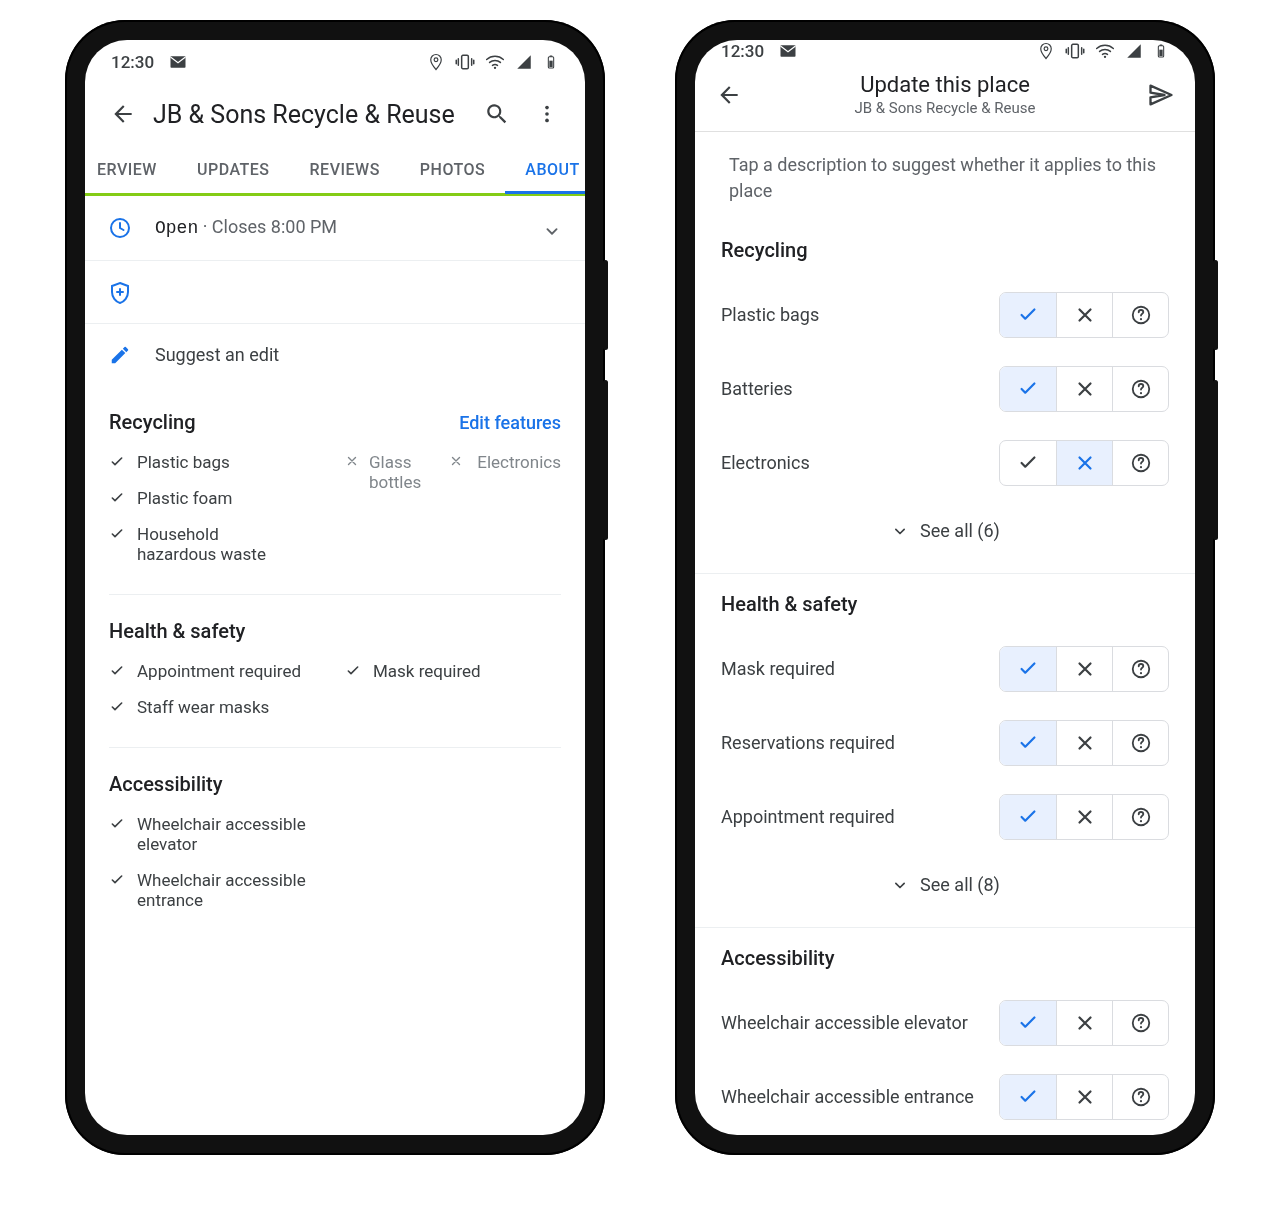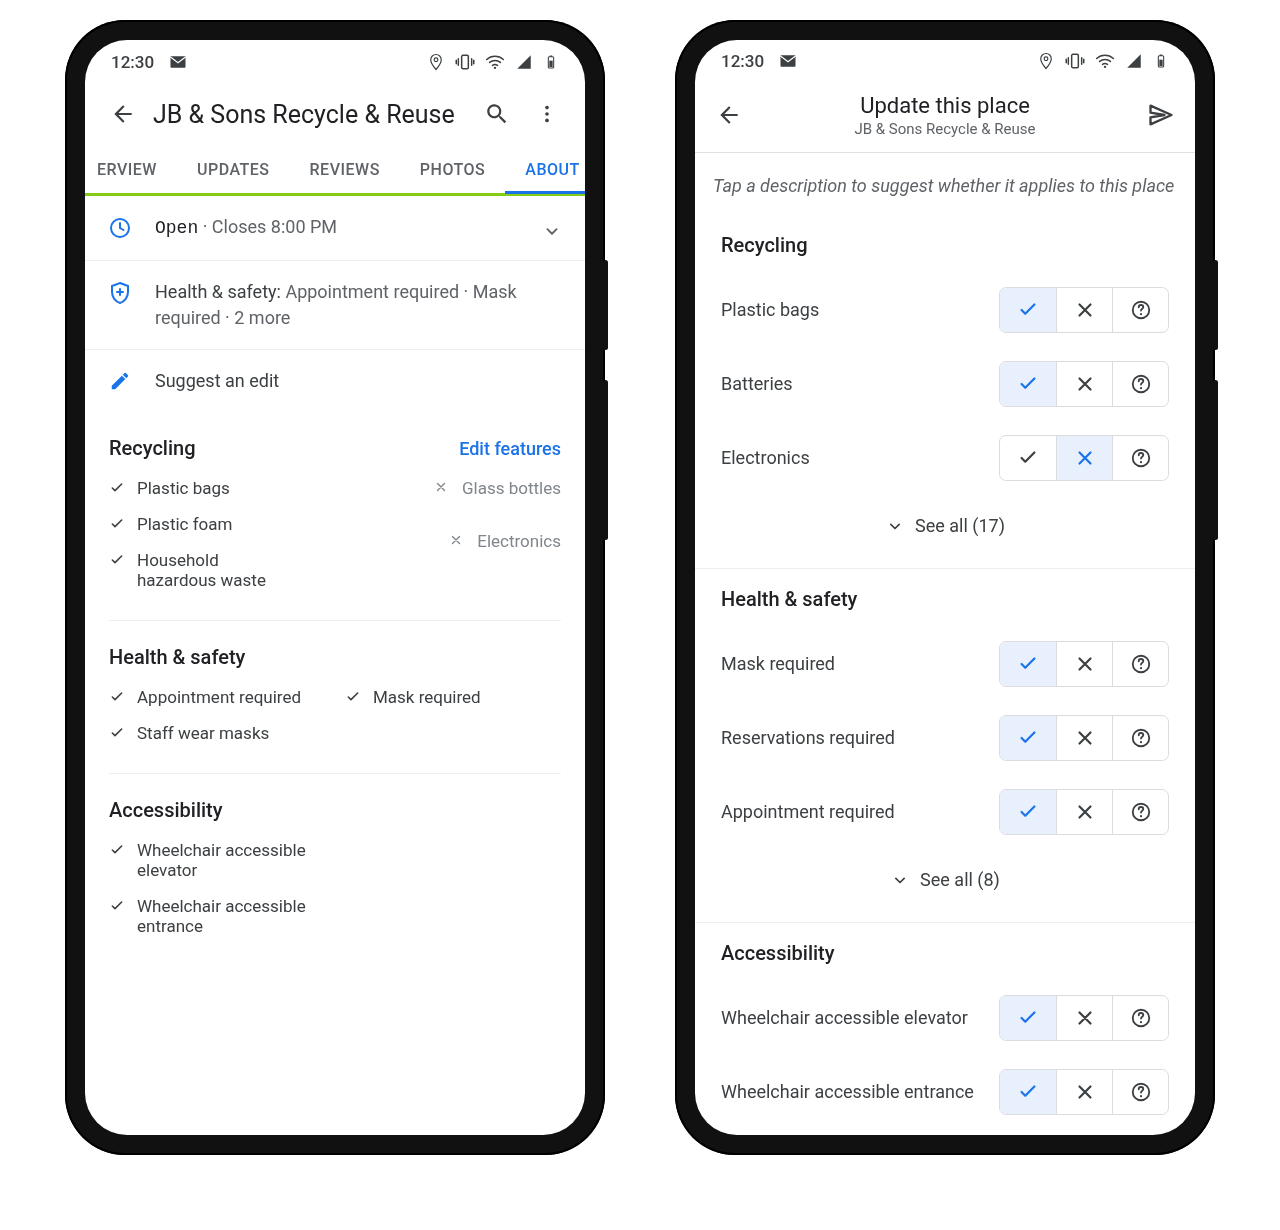--- a/index.html
+++ b/index.html
@@ -40,21 +40,21 @@
   .feat.yes { color:#3c4043; }
   .feat.no { color:#80868b; }
   .feat .mark { width:18px; margin-top:2px; }
   .sec-div { border-top:1px solid #eceff1; margin:22px 24px 0; }
 
   
   .header2 { display:flex; align-items:center; padding:10px 14px 14px; border-bottom:1px solid #e0e0e0; gap:20px; }
   .header2-center { flex:1; text-align:center; }
   .header2-title { font-size:22px; color:#202124; }
   .header2-sub { font-size:15px; color:#5f6368; margin-top:2px; }
-  .hint { padding:20px 18px 16px; font-size:18px; color:#5f6368; line-height:1.45;font-style:italic; }
+  .hint { padding:20px 34px 16px; font-size:18px; color:#5f6368; line-height:1.45; }
   .rsection { padding: 4px 26px 6px; }
   .rsection h3 { font-size:20px; font-weight:500; color:#202124; margin:14px 0 16px; }
   .trow { display:flex; align-items:center; justify-content:space-between; padding:14px 0; }
   .trow .label { font-size:18px; color:#3c4043; flex:1; padding-right:12px; line-height:1.35; }
   .toggle3 { display:flex; border:1px solid #dadce0; border-radius:7px; overflow:hidden; height:46px; }
   .toggle3 .seg { width:56px; display:flex; align-items:center; justify-content:center; cursor:pointer; border-left:1px solid #dadce0; color:#3c4043; }
   .toggle3 .seg:first-child { border-left:none; }
   .toggle3 .seg.sel { background:#e8f0fe; color:#1a73e8; }
   .seeall { display:flex; align-items:center; justify-content:center; gap:10px; padding:20px 0 26px; font-size:18px; color:#3c4043; cursor:pointer; }
   .bigdiv { border-top:1px solid #eceff1; }
@@ -214,21 +214,20 @@
             </svg>
           </div>
       </div>
 
       <div class="row">
         <div class="ricon">
             <svg width="24" height="24" viewBox="0 0 24 24">
               <use href="#i-shield"></use>
             </svg>
           </div>
-        <div class="rtext"><span>Health &amp; safety:</span> <span class="grey">Appointment required · Mask required · 2 more</span></div>
       </div>
 
 
       <div class="row" style="border-bottom:none">
         <div class="ricon">
             <svg width="22" height="22" viewBox="0 0 24 24">
               <use href="#i-edit"></use>
             </svg>
           </div>
         <div class="rtext">Suggest an edit</div>
@@ -259,21 +258,21 @@
               </div>
             <div class="feat yes">
                 <span class="mark">
                   <svg width="16" height="16" viewBox="0 0 24 24">
                     <use href="#i-check"></use>
                   </svg>
                 </span>
                 <span style="max-width:140px">Household hazardous waste</span>
               </div>
           </div>
-          <div style="display:flex;flex-direction:column;gap:33px;align-items:flex-end;">
+          <div style="display:flex;flex-direction:row;gap:24px;">
             <div class="feat no">
                 <span class="mark">
                   <svg width="14" height="14" viewBox="0 0 24 24">
                     <use href="#i-x"></use>
                   </svg>
                 </span>
                 <span>Glass bottles</span>
               </div>
             <div class="feat no">
                 <span class="mark">
@@ -471,21 +470,21 @@
                 </svg>
               </div>
             </div>
           </div>
           <div class="seeall">
             <span>
               <svg width="20" height="20" viewBox="0 0 24 24">
                 <use href="#i-chevd"></use>
               </svg>
             </span>
-            <span>See all (17)</span>
+            <span>See all (6)</span>
           </div>
         </div>
         <div class="bigdiv"></div>
         <div class="rsection">
           <h3>Health &amp; safety</h3>
           <div class="trow">
             <div class="label">Mask required</div>
             <div class="toggle3">
               <div class="seg sel">
                 <svg width="22" height="22" viewBox="0 0 24 24">

